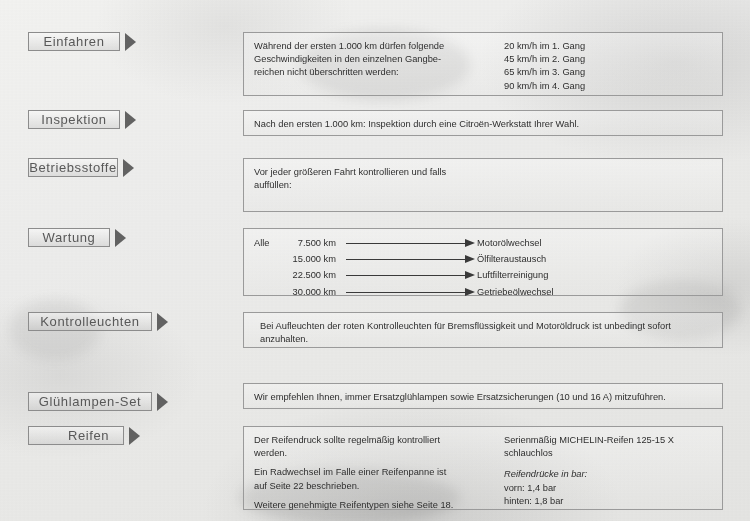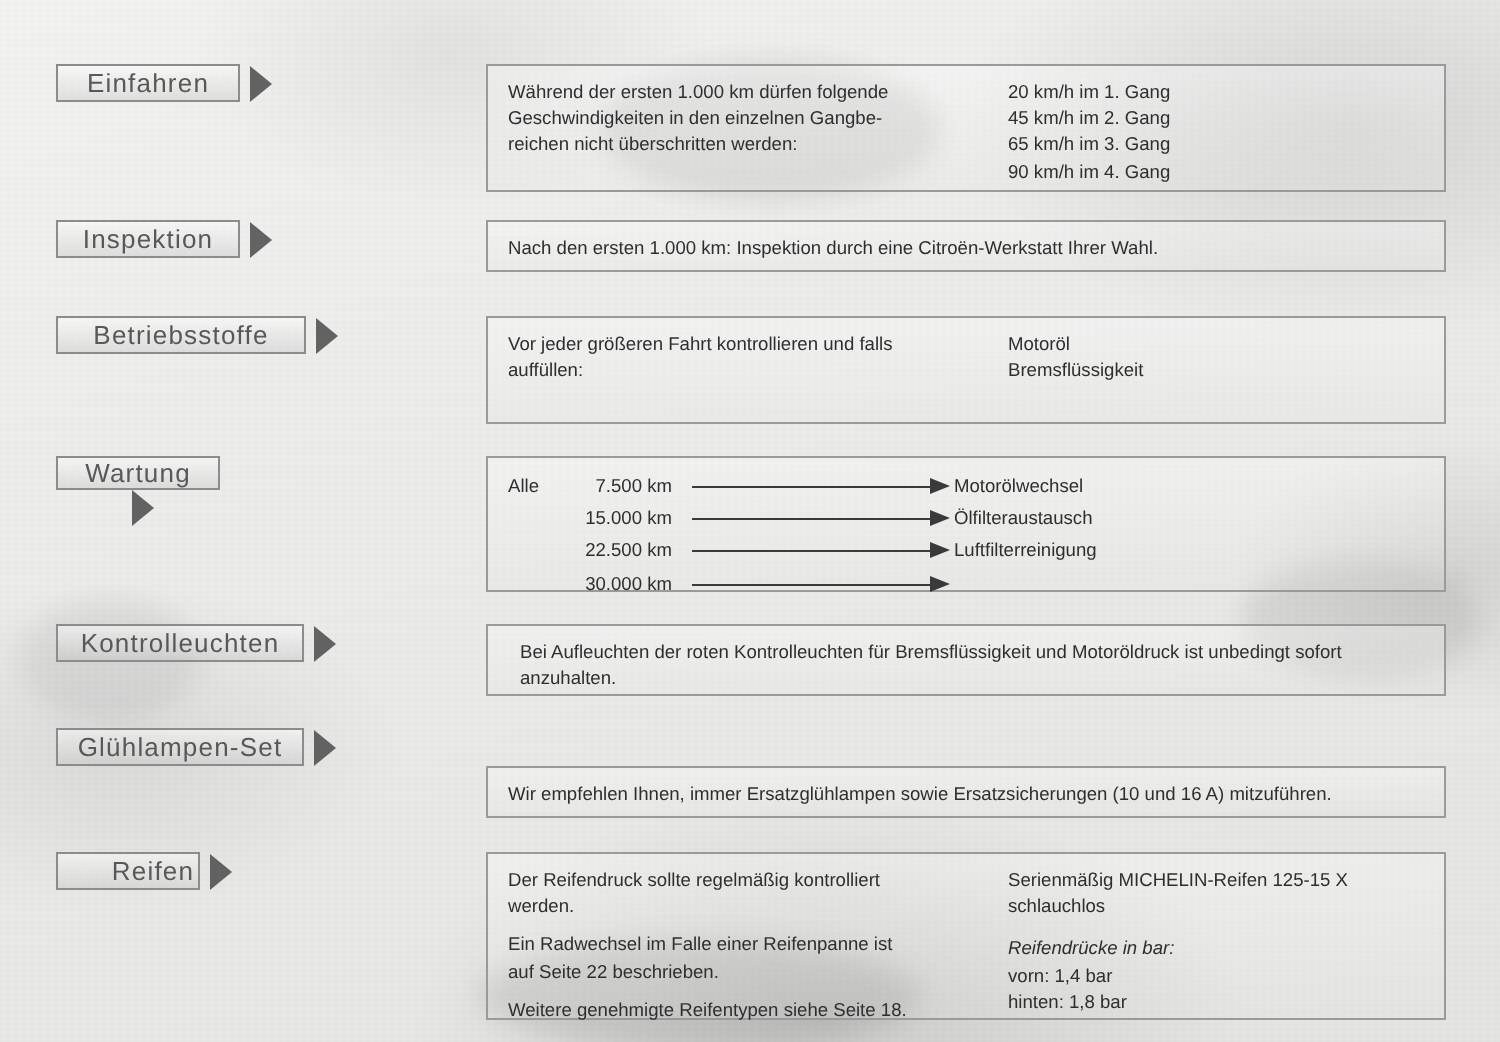--- a/index.html
+++ b/index.html
@@ -171,40 +171,36 @@
       <span class="tab-label">Inspektion</span>
     </div>
     <div class="tab-arrow"></div>
   </div>
 
   <div class="panel" style="left:243px; top:110px; width:480px; height:26px; padding-top:7px;">
     <div class="row-line">Nach den ersten 1.000 km: Inspektion durch eine Citroën-Werkstatt Ihrer Wahl.</div>
   </div>
 
   <div class="tab" style="left:28px; top:158px;">
-    <div class="tab-box" style="width:125px;">
+    <div class="tab-box" style="width:90px;">
       <span class="tab-label">Betriebsstoffe</span>
     </div>
     <div class="tab-arrow"></div>
   </div>
 
   <div class="panel" style="left:243px; top:158px; width:480px; height:54px;">
     <div class="cols">
       <div class="col-left" style="width:250px;">
         <div class="row-line">Vor jeder größeren Fahrt kontrollieren und falls</div>
         <div class="row-line">auffüllen:</div>
       </div>
-      <div class="col-right">
-        <div class="row-line">Motoröl</div>
-        <div class="row-line">Bremsflüssigkeit</div>
-      </div>
-    </div>
-  </div>
-
-  <div class="tab" style="left:28px; top:228px;flex-direction:column;">
+    </div>
+  </div>
+
+  <div class="tab" style="left:28px; top:228px;">
     <div class="tab-box" style="width:82px;">
       <span class="tab-label">Wartung</span>
     </div>
     <div class="tab-arrow"></div>
   </div>
 
   <div class="panel" style="left:243px; top:228px; width:480px; height:68px; padding-top:8px;">
     <div class="wartung-table">
       <div>Alle</div>
       <div class="km">7.500 km</div>
@@ -229,48 +225,49 @@
           <span class="arrow-head"></span>
         </div>
       <div class="service-name">Luftfilterreinigung</div>
 
       <div></div>
       <div class="km">30.000 km</div>
       <div class="arrow-cell">
           <span class="arrow-line"></span>
           <span class="arrow-head"></span>
         </div>
+      <div class="service-name">Getriebeölwechsel</div>
     </div>
   </div>
 
   <div class="tab" style="left:28px; top:312px;">
     <div class="tab-box" style="width:124px;">
       <span class="tab-label">Kontrolleuchten</span>
     </div>
     <div class="tab-arrow"></div>
   </div>
 
   <div class="panel" style="left:243px; top:312px; width:480px; height:36px;padding-left:16px;">
     <div class="row-line">Bei Aufleuchten der roten Kontrolleuchten für Bremsflüssigkeit und Motoröldruck ist unbedingt sofort</div>
     <div class="row-line">anzuhalten.</div>
   </div>
 
-  <div class="tab" style="left:28px; top:364px;">
+  <div class="tab" style="left:28px; top:392px;">
     <div class="tab-box" style="width:124px;">
       <span class="tab-label">Glühlampen-Set</span>
     </div>
     <div class="tab-arrow"></div>
   </div>
 
   <div class="panel" style="left:243px; top:372px; width:480px; height:26px; padding-top:7px;margin-top:11px;">
     <div class="row-line">Wir empfehlen Ihnen, immer Ersatzglühlampen sowie Ersatzsicherungen (10 und 16 A) mitzuführen.</div>
   </div>
 
   <div class="tab" style="left:28px; top:426px;">
-    <div class="tab-box" style="width:72px;padding-left:33px;">
+    <div class="tab-box" style="width:96px;padding-left:33px;">
       <span class="tab-label">Reifen</span>
     </div>
     <div class="tab-arrow"></div>
   </div>
 
   <div class="panel" style="left:243px; top:426px; width:480px; height:84px;">
     <div class="cols">
       <div class="col-left" style="width:250px;">
         <div class="row-line">Der Reifendruck sollte regelmäßig kontrolliert</div>
         <div class="row-line">werden.</div>

